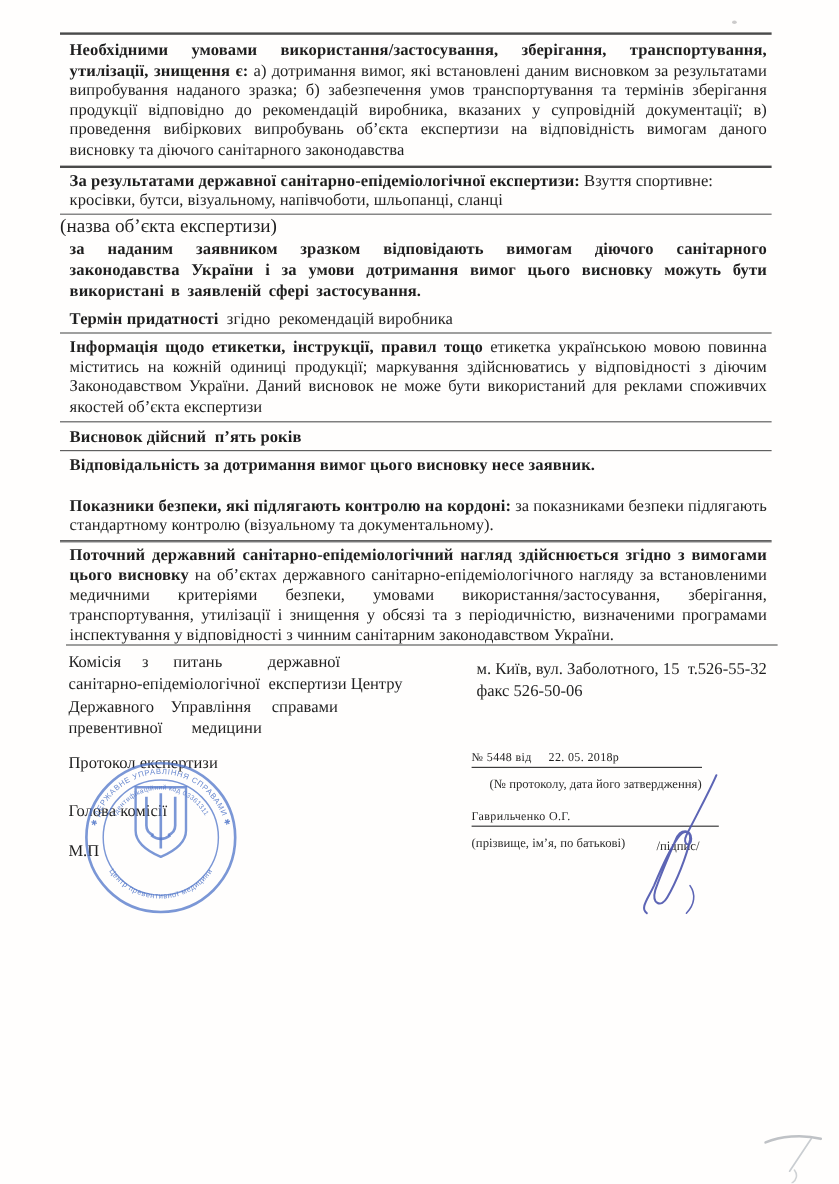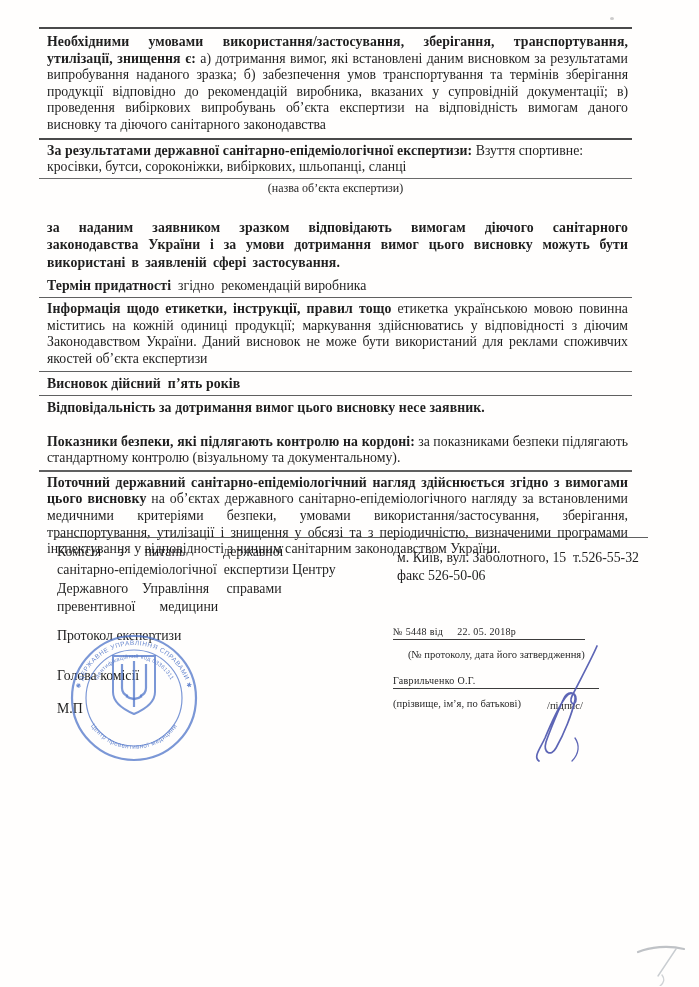--- a/index.html
+++ b/index.html
@@ -8,37 +8,37 @@
     position: relative;
     width: 699px;
     height: 987px;
     background: #fffefd;
     overflow: hidden;
     font-family: "Liberation Serif", serif;
     color: #1f1f1f;
   }
   .content {
     position: absolute;
-    left: 39px;
+    left: 50px;
     top: 27px;
     width: 593px;
     font-size: 13.8px;
     line-height: 16.6px;
     text-align: justify;
   }
   .rule { border-top: 1px solid #606060; margin: 0; height: 0; }
   .rule-thick { border-top: 2px solid #4a4a4a; }
   .para { margin: 3px 0 3px 0; padding: 0 4px 0 8px; }
   .lead { font-weight: bold; letter-spacing: 0.1px; }
   .bold-para { font-weight: bold; word-spacing: 2.5px; letter-spacing: 0.1px; }
   .row-line { margin: 4px 0 3px 0; padding: 0 4px 0 8px; white-space: pre-wrap; }
   .underlined-block { border-bottom: 1px solid #6a6a6a; padding-bottom: 2px; }
   .caption-center {
-    text-align: center;
-    font-size: 12px;
+    text-align: left;
+    font-size: 16px;
     line-height: 13px;
     margin: 1px 0 4px 0;
   }
   .small-cap { font-size: 10.6px; line-height: 12px; color: #2a2a2a; }
   .abs { position: absolute; }
   .footer-line { white-space: pre-wrap; font-size: 13.8px; line-height: 18.4px; }
   .fill-line { border-bottom: 1.4px solid #3c3c3c; }
   .pv { font-size: 10px; letter-spacing: 0.3px; white-space: pre-wrap; }
   .speck { position:absolute; border-radius:50%; }
   svg { display: block; }
@@ -54,25 +54,25 @@
   <div class="content">
 
     <div class="rule rule-thick" style="margin-bottom:5px;"></div>
 
     <p class="para"><span class="lead">Необхідними умовами використання/застосування, зберігання, транспортування, утилізації, знищення є:</span><span> а) дотримання вимог, які встановлені даним висновком за результатами випробування наданого зразка;  б) забезпечення умов транспортування та термінів зберігання продукції відповідно до рекомендацій виробника, вказаних у супровідній документації; в) проведення вибіркових випробувань об’єкта експертизи на відповідність вимогам даного висновку та діючого санітарного законодавства</span></p>
 
     <div class="rule rule-thick" style="margin-top:4px;"></div>
 
     <p class="para" style="margin-bottom:0;"><span class="lead">За результатами державної санітарно-епідеміологічної експертизи:</span><span> Взуття спортивне:</span></p>
 
-    <div class="para underlined-block" style="margin-top:0;"><span>кросівки, бутси, сороконіжки, вибіркових,  шльопанці, сланці</span></div>
+    <div class="para underlined-block" style="margin-top:0;"><span>кросівки, бутси, візуальному, напівчоботи,  шльопанці, сланці</span></div>
 
     <div class="caption-center">(назва об’єкта експертизи)</div>
 
-    <p class="para bold-para" style="margin-top:24px; line-height:17.6px;">за наданим заявником зразком відповідають вимогам діючого санітарного законодавства України і за умови  дотримання вимог цього висновку можуть  бути використані в заявленій сфері застосування.</p>
+    <p class="para bold-para" style="margin-top:4px; line-height:17.6px;">за наданим заявником зразком відповідають вимогам діючого санітарного законодавства України і за умови  дотримання вимог цього висновку можуть  бути використані в заявленій сфері застосування.</p>
 
     <p class="row-line" style="margin-top:6px;"><span class="lead">Термін придатності</span><span>  згідно  рекомендацій виробника</span></p>
 
     <div class="rule" style="border-top-width:1.5px; margin-top:2px;"></div>
 
     <p class="para"><span class="lead">Інформація щодо етикетки, інструкції, правил тощо</span><span> етикетка українською мовою повинна міститись на кожній одиниці продукції; маркування здійснюватись у відповідності з діючим Законодавством  України.  Даний  висновок  не  може  бути  використаний  для  реклами споживчих якостей об’єкта експертизи</span></p>
 
     <div class="rule"></div>
 
     <p class="row-line lead">Висновок дійсний  п’ять років</p>

